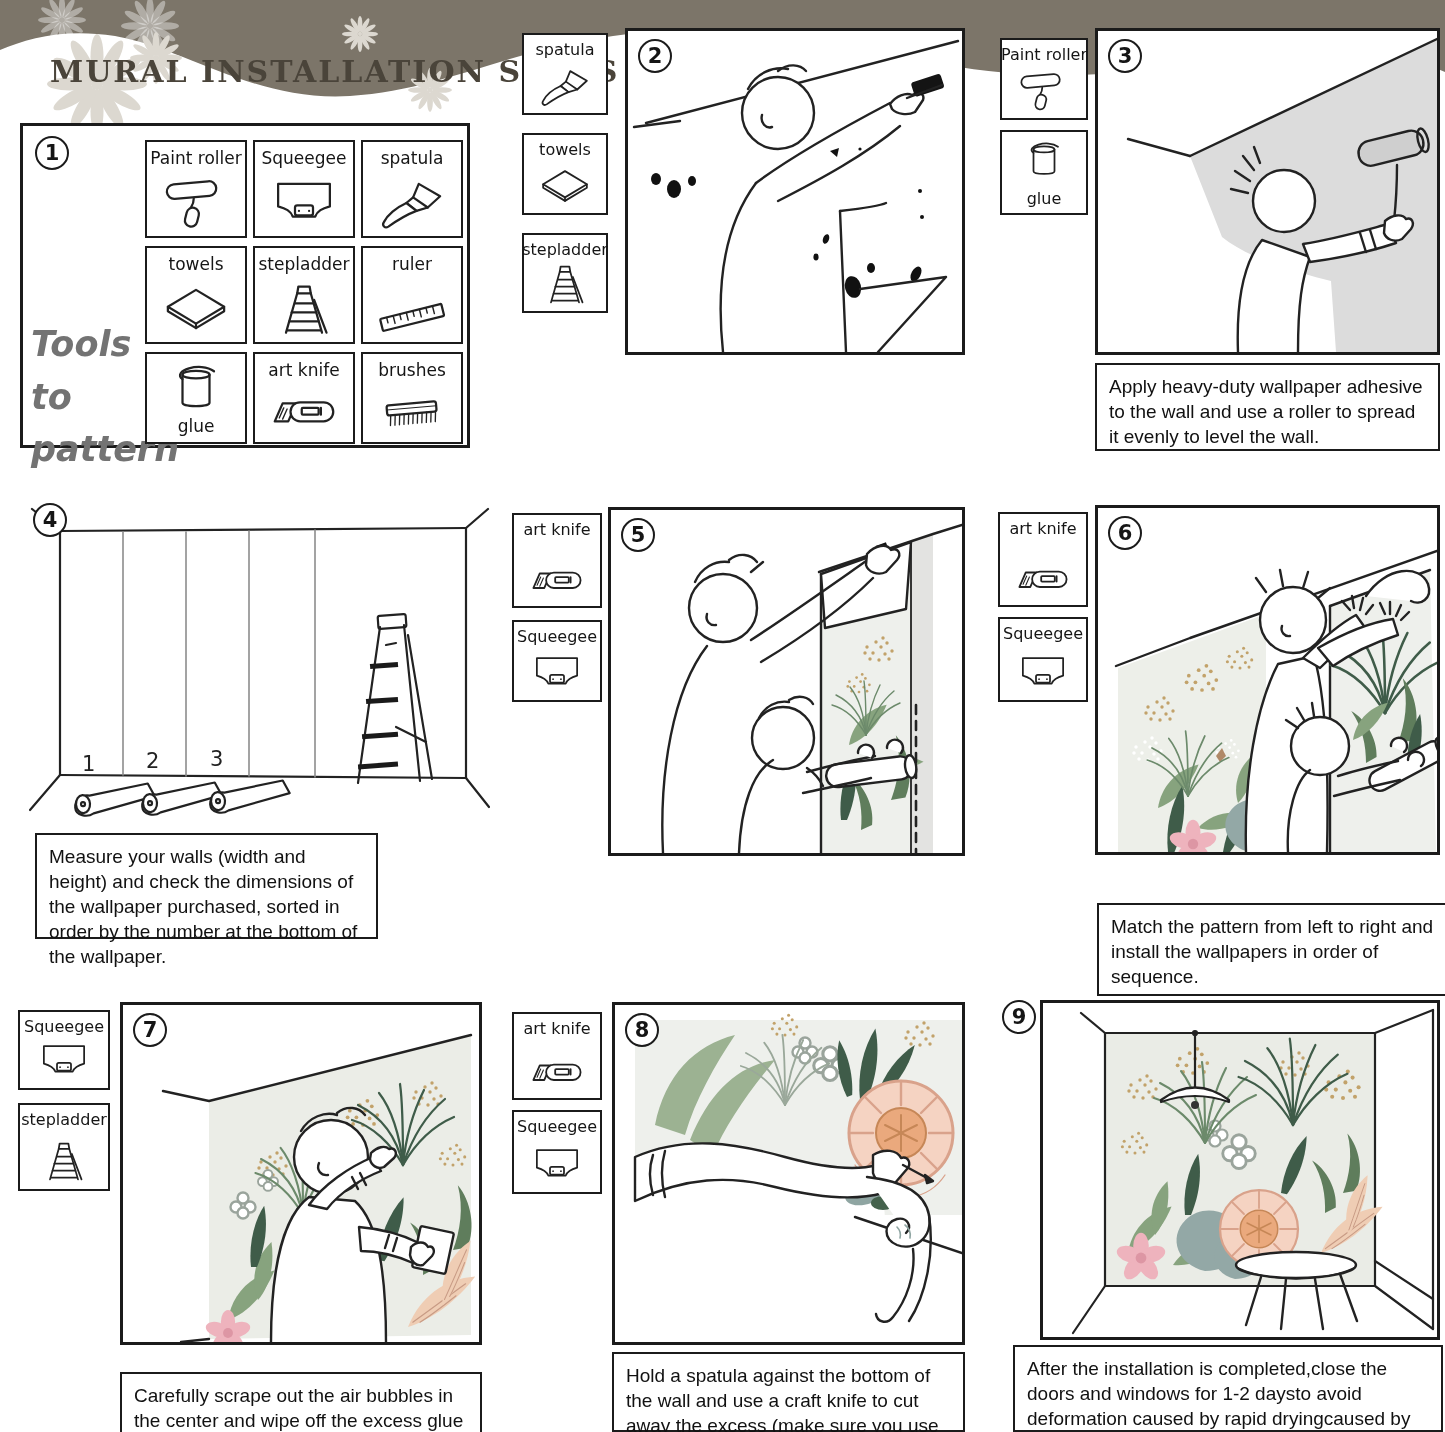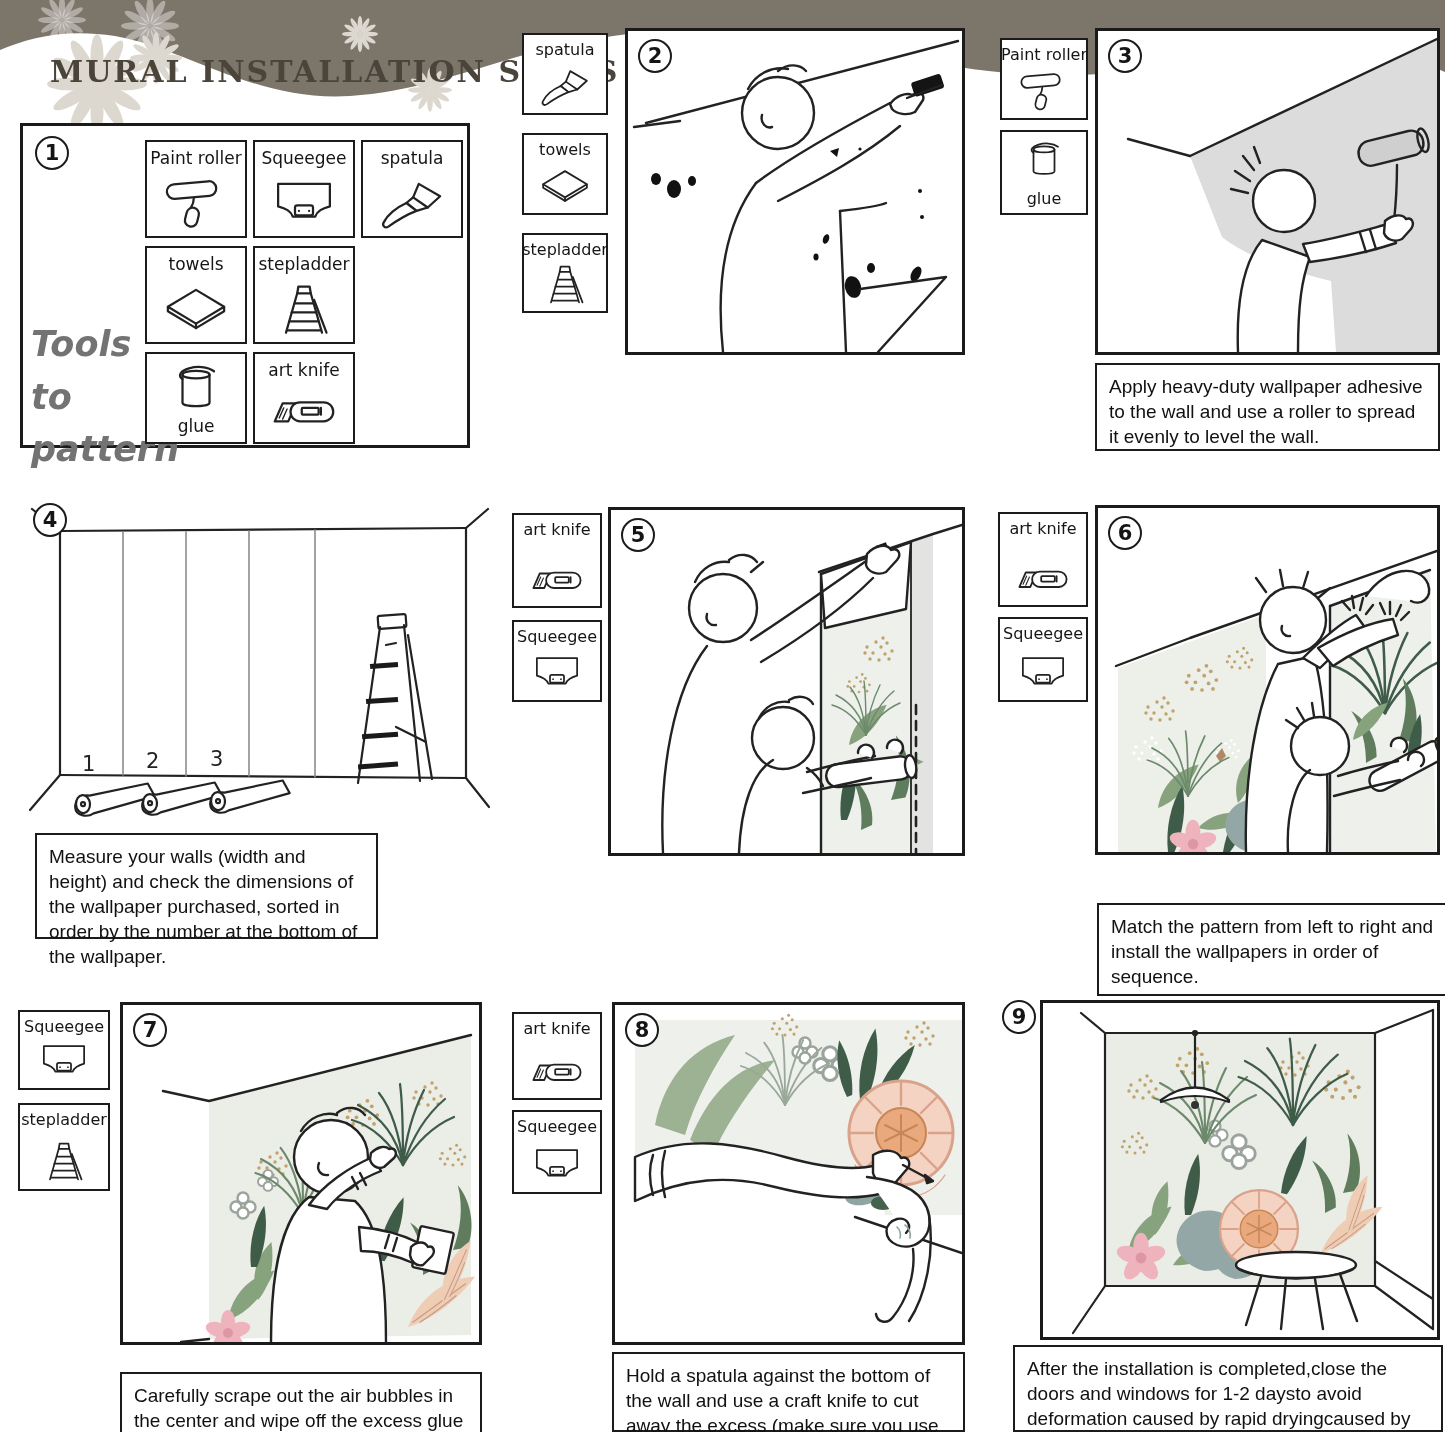--- a/index.html
+++ b/index.html
@@ -232,31 +232,43 @@
     <svg width="72" height="54" viewBox="0 0 64 48">
           <use href="#i-towel"></use>
         </svg>
   </div>
   <div class="tool-box" style="left:230px;top:120px;width:102px;height:98px;">
     <span class="lbl">stepladder</span>
     <svg width="72" height="54" viewBox="0 0 64 48">
           <use href="#i-ladder"></use>
         </svg>
   </div>
+  <div class="tool-box" style="left:338px;top:120px;width:102px;height:98px;">
+    <span class="lbl">ruler</span>
+    <svg width="72" height="54" viewBox="0 0 64 48">
+          <use href="#i-ruler"></use>
+        </svg>
+  </div>
 
   <div class="tool-box lbl-bottom" style="left:122px;top:226px;width:102px;height:92px;">
     <span class="lbl">glue</span>
     <svg width="72" height="54" viewBox="0 0 64 48">
           <use href="#i-glue"></use>
         </svg>
   </div>
   <div class="tool-box" style="left:230px;top:226px;width:102px;height:92px;">
     <span class="lbl">art knife</span>
     <svg width="72" height="54" viewBox="0 0 64 48">
           <use href="#i-knife"></use>
+        </svg>
+  </div>
+  <div class="tool-box" style="left:338px;top:226px;width:102px;height:92px;">
+    <span class="lbl">brushes</span>
+    <svg width="72" height="54" viewBox="0 0 64 48">
+          <use href="#i-brush"></use>
         </svg>
   </div>
 </div>
 
 <div class="mini" style="left:522px;top:33px;width:86px;height:82px;">
   <span class="lbl">spatula</span>
   <svg width="56" height="44" viewBox="0 0 64 48">
         <use href="#i-spatula"></use>
       </svg>
 </div>

